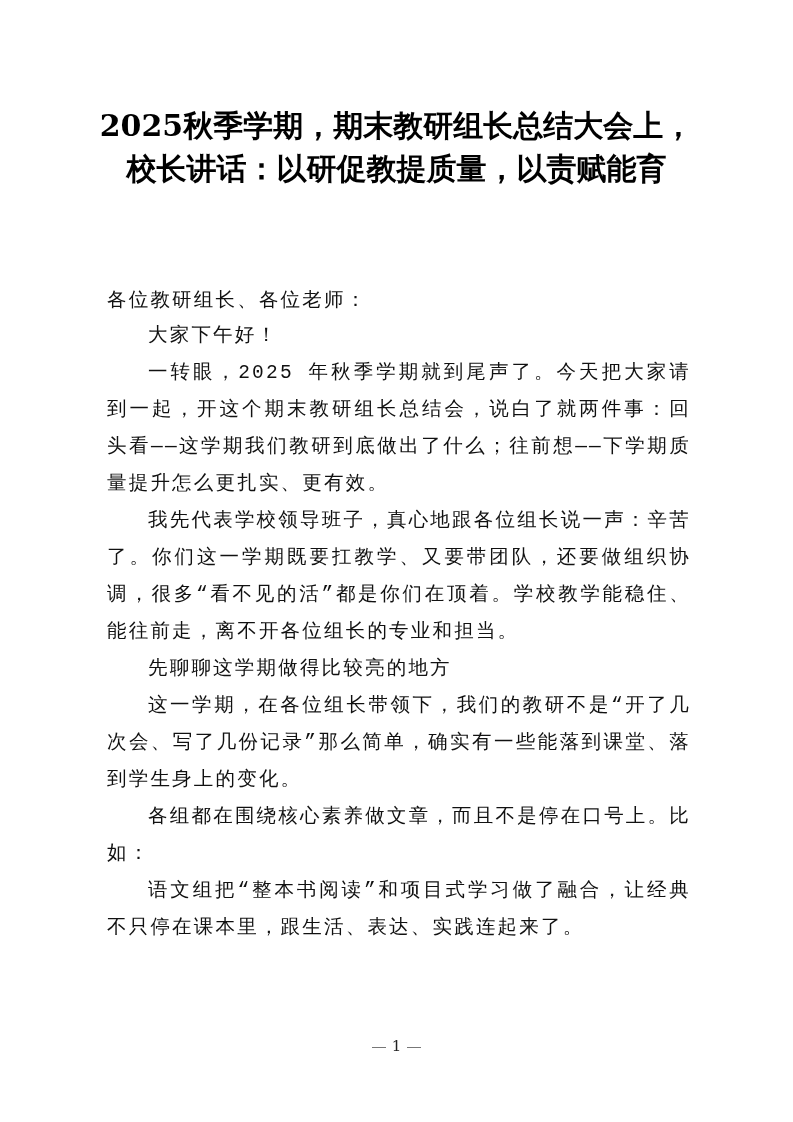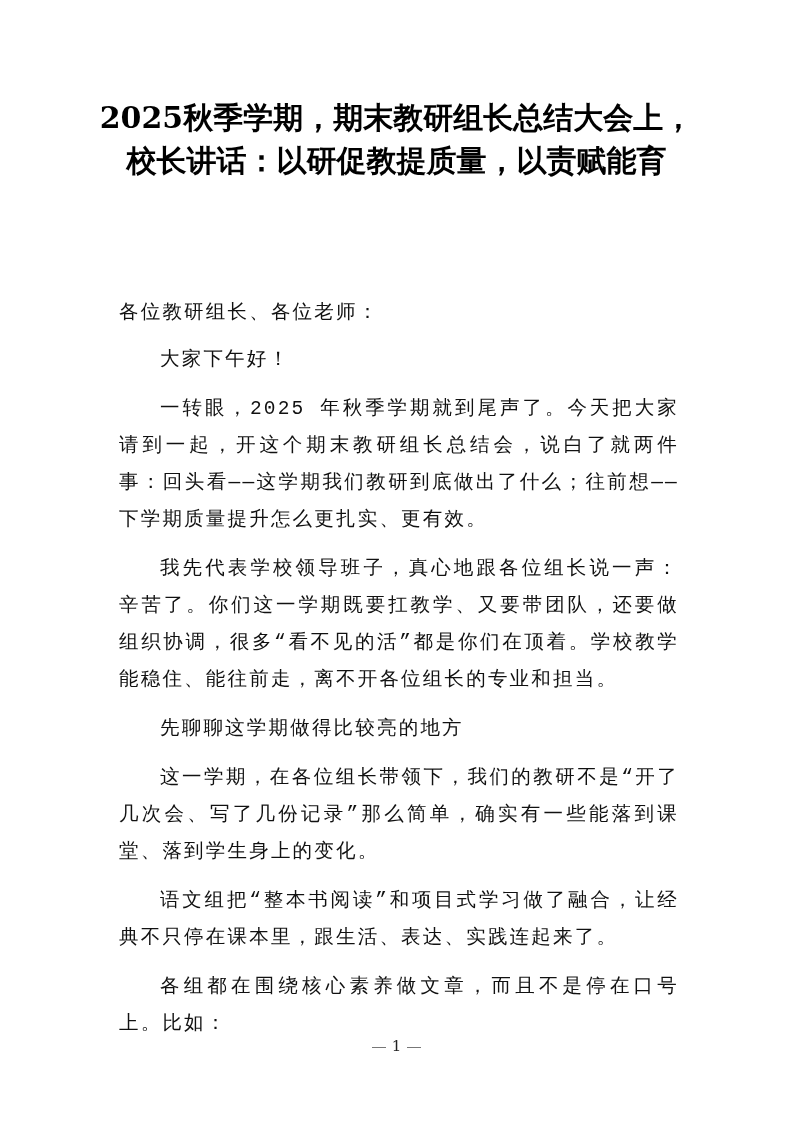--- a/index.html
+++ b/index.html
@@ -1,24 +1,24 @@
 <!DOCTYPE html>
 <html><head>
 <meta charset="utf-8">
 <style>
   html, body { margin: 0; padding: 0; background: #ffffff; }
   body { width: 793px; height: 1122px; position: relative; overflow: hidden;
          font-family: "DejaVu Serif", "Liberation Serif", serif; color: #111; }
-  .title { position: absolute; left: 80px; top: 96px; width: 633px;
+  .title { position: absolute; left: 80px; top: 104px; width: 633px;
            text-align: center; font-weight: bold; font-size: 30px;
            line-height: 43px; letter-spacing: 0px; color: #000; }
   .title div { white-space: nowrap; }
   .body { position: absolute; left: 107px; top: 281px; width: 584px; }
   .p { font-size: 19.5px; line-height: 37px; text-align: justify;
-       text-align-last: left; letter-spacing: 2.2px; margin: 12px; }
+       text-align-last: left; letter-spacing: 2.2px; margin: 0; }
   .p.indent { text-indent: 41px; font-family: Liberation Mono, monospace; }
   .footer { position: absolute; left: 0; width: 793px; top: 1037px;
             text-align: center; font-size: 15px; color: #222; }
   .footer .dash { display: inline-block; width: 14px; height: 1px;
                   background: #777; vertical-align: middle; margin: 0 6px; }
 </style>
 </head>
 <body>
 
 <div class="title">
@@ -26,19 +26,19 @@
   <div>校长讲话：以研促教提质量，以责赋能育</div>
 </div>
 
 <div class="body">
   <p class="p">各位教研组长、各位老师：</p>
   <p class="p indent">大家下午好！</p>
   <p class="p indent">一转眼，2025 年秋季学期就到尾声了。今天把大家请到一起，开这个期末教研组长总结会，说白了就两件事：回头看——这学期我们教研到底做出了什么；往前想——下学期质量提升怎么更扎实、更有效。</p>
   <p class="p indent">我先代表学校领导班子，真心地跟各位组长说一声：辛苦了。你们这一学期既要扛教学、又要带团队，还要做组织协调，很多“看不见的活”都是你们在顶着。学校教学能稳住、能往前走，离不开各位组长的专业和担当。</p>
   <p class="p indent">先聊聊这学期做得比较亮的地方</p>
   <p class="p indent">这一学期，在各位组长带领下，我们的教研不是“开了几次会、写了几份记录”那么简单，确实有一些能落到课堂、落到学生身上的变化。</p>
+  <p class="p indent">各组都在围绕核心素养做文章，而且不是停在口号上。比如：</p>
   <p class="p indent">语文组把“整本书阅读”和项目式学习做了融合，让经典不只停在课本里，跟生活、表达、实践连起来了。</p>
-  <p class="p indent">各组都在围绕核心素养做文章，而且不是停在口号上。比如：</p>
 </div>
 
 <div class="footer">
   <span class="dash"></span><span>1</span><span class="dash"></span>
 </div>
 
 </body></html>

